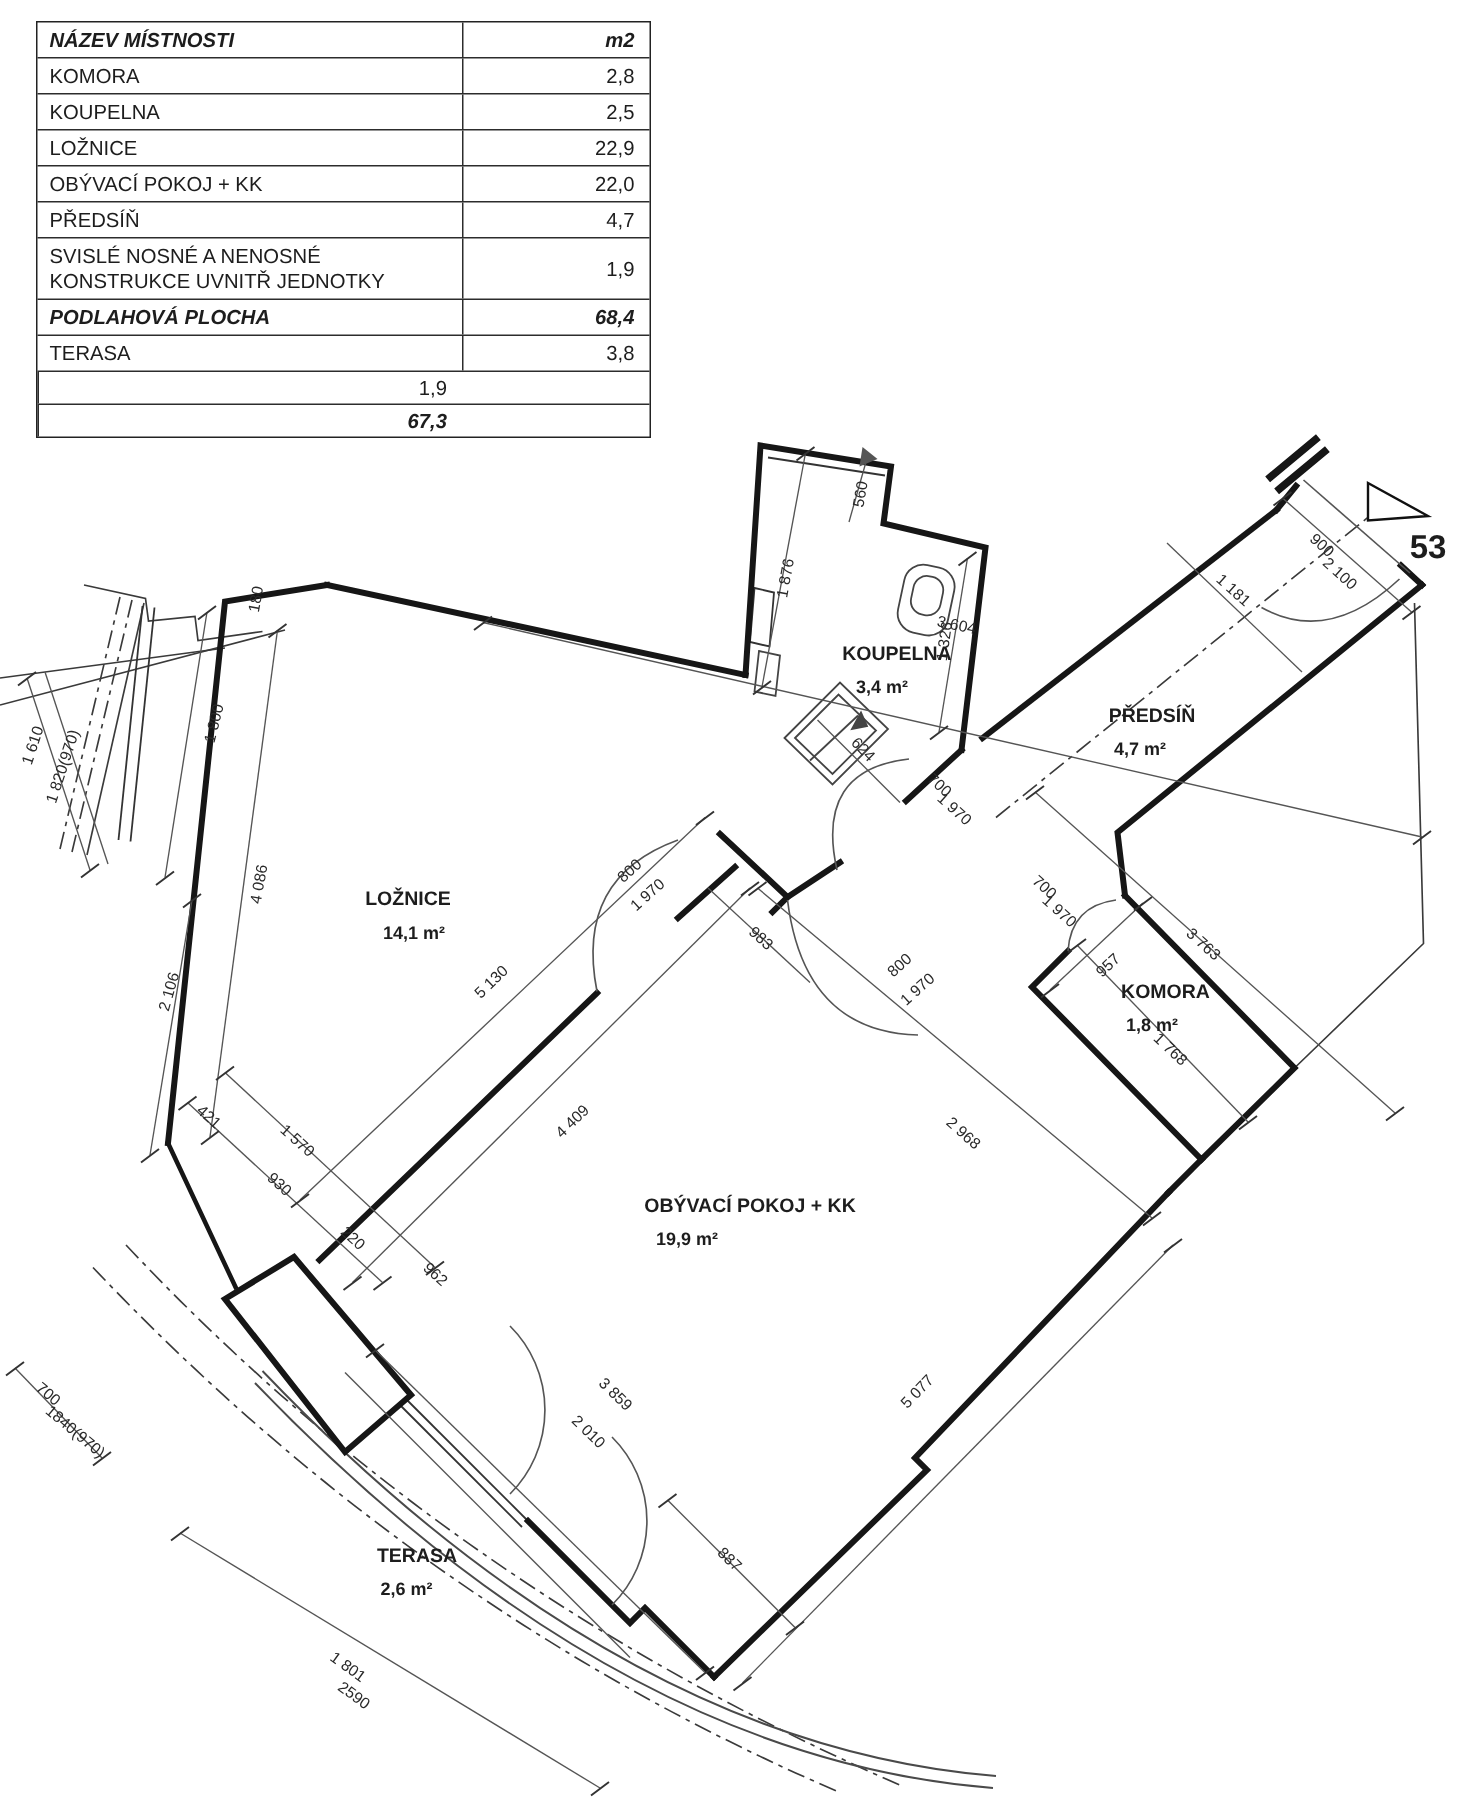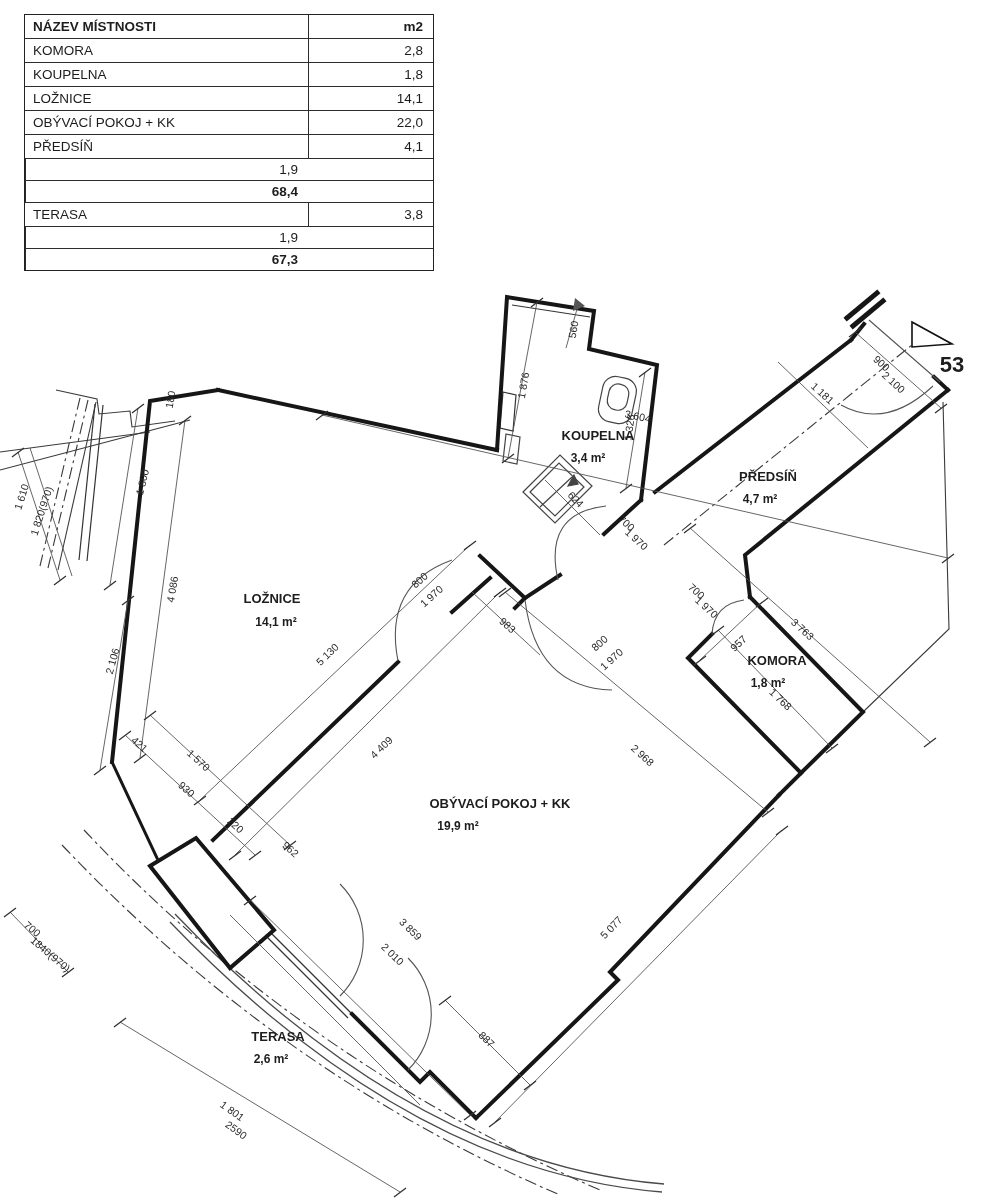--- a/index.html
+++ b/index.html
@@ -6,21 +6,21 @@
   .sheet{position:relative;width:981px;height:1200px;background:#fff;overflow:hidden;
          font-family:"Liberation Sans",sans-serif;color:#1d1d1d;}
   
   .roomtable{position:absolute;left:24px;top:14px;width:408px;border:1.6px solid #222;
              font-size:13.5px;background:#fff;}
   .trow{display:grid;grid-template-columns:283px 1fr;border-top:1px solid #2c2c2c;}
   .trow:first-child{border-top:none;}
   .tname{padding:3px 6px 3px 8px;line-height:17px;display:flex;align-items:center;}
   .tval{padding:3px 10px 3px 4px;border-left:1px solid #2c2c2c;text-align:right;
         display:flex;align-items:center;justify-content:flex-end;}
-  .trow.bold{font-weight:bold;}
+  .trow.bold{font-weight:bold;font-style:italic;}
   
   svg text{font-family:"Liberation Sans",sans-serif;fill:#1d1d1d;}
   .dimt{font-size:10.5px;fill:#2a2a2a;}
   .roomt{font-size:13px;font-weight:bold;}
   .areat{font-size:12px;font-weight:bold;}
   .unitt{font-size:22px;font-weight:bold;}
 </style>
 </head>
 <body>
 
@@ -31,38 +31,40 @@
     <div class="trow bold">
       <div class="tname">NÁZEV MÍSTNOSTI</div>
       <div class="tval">m2</div>
     </div>
     <div class="trow">
       <div class="tname">KOMORA</div>
       <div class="tval">2,8</div>
     </div>
     <div class="trow">
       <div class="tname">KOUPELNA</div>
-      <div class="tval">1,8</div>
+      <div class="tval">2,5</div>
     </div>
     <div class="trow">
       <div class="tname">LOŽNICE</div>
-      <div class="tval">14,1</div>
+      <div class="tval">22,9</div>
     </div>
     <div class="trow">
       <div class="tname">OBÝVACÍ POKOJ + KK</div>
       <div class="tval">22,0</div>
     </div>
     <div class="trow">
       <div class="tname">PŘEDSÍŇ</div>
-      <div class="tval">4,1</div>
-    </div>
-    <div class="trow">
+      <div class="tval">4,7</div>
+    </div>
+    <div class="trow">
+      <div class="tname" style="max-width:270px">SVISLÉ NOSNÉ A NENOSNÉ KONSTRUKCE UVNITŘ JEDNOTKY</div>
       <div class="tval">1,9</div>
     </div>
     <div class="trow bold">
+      <div class="tname">PODLAHOVÁ PLOCHA</div>
       <div class="tval">68,4</div>
     </div>
     <div class="trow">
       <div class="tname">TERASA</div>
       <div class="tval">3,8</div>
     </div>
     <div class="trow">
       <div class="tval">1,9</div>
     </div>
     <div class="trow bold">

